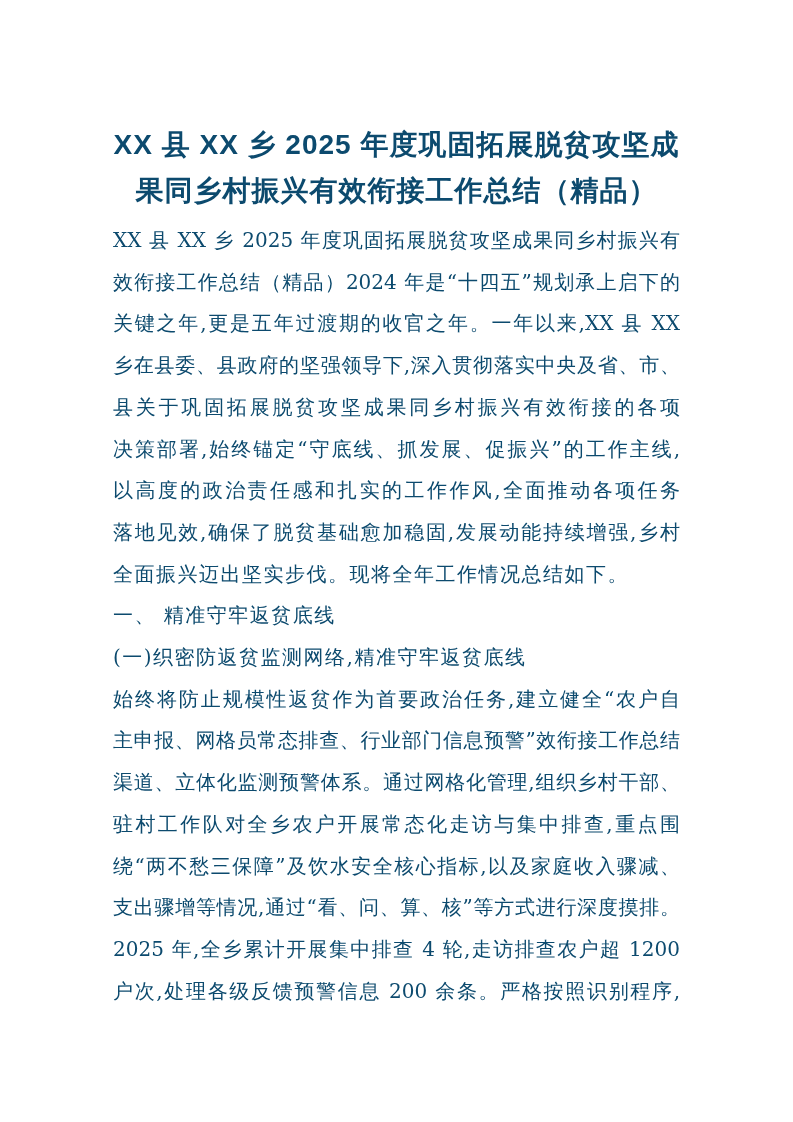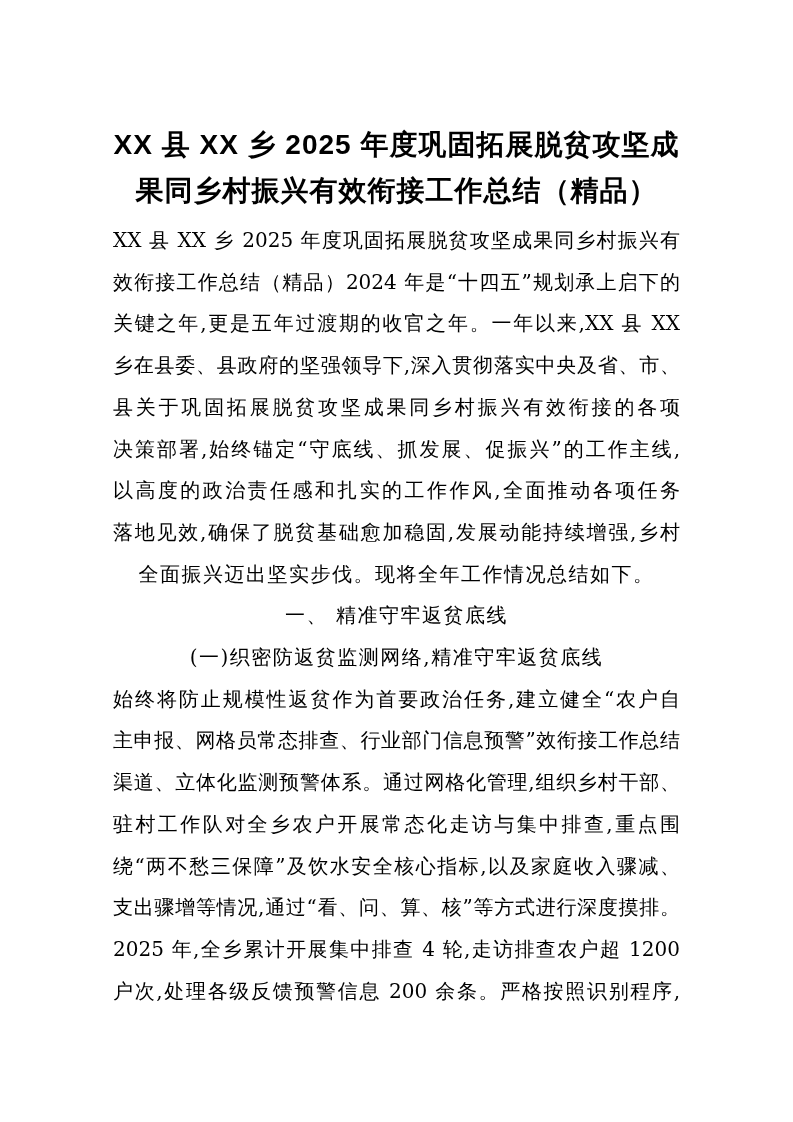--- a/index.html
+++ b/index.html
@@ -36,28 +36,28 @@
   }
   .line {
     min-height: 41.7px;
     overflow: hidden;
   }
   .line.fill {
     text-align: justify;
     text-align-last: justify;
   }
   .line.plain {
-    text-align: center;
+    text-align: left;
     letter-spacing: 1.5px;
   }
 </style>
 </head>
 <body>
 
-<div class="page" style="background: rgb(255, 255, 255); color: #000000;">
+<div class="page" style="background: rgb(255, 255, 255); color: #0c4a6e;">
   <div class="doc-title">
       <div class="title-line">XX 县 XX 乡 2025 年度巩固拓展脱贫攻坚成</div>
       <div class="title-line">果同乡村振兴有效衔接工作总结（精品）</div>
     </div>
   <div class="doc-body">
       <div class="line fill">XX 县 XX 乡 2025 年度巩固拓展脱贫攻坚成果同乡村振兴有</div>
       <div class="line fill">效衔接工作总结（精品）2024 年是“十四五”规划承上启下的</div>
       <div class="line fill">关键之年,更是五年过渡期的收官之年。一年以来,XX 县 XX</div>
       <div class="line fill">乡在县委、县政府的坚强领导下,深入贯彻落实中央及省、市、</div>
       <div class="line fill">县关于巩固拓展脱贫攻坚成果同乡村振兴有效衔接的各项</div>

